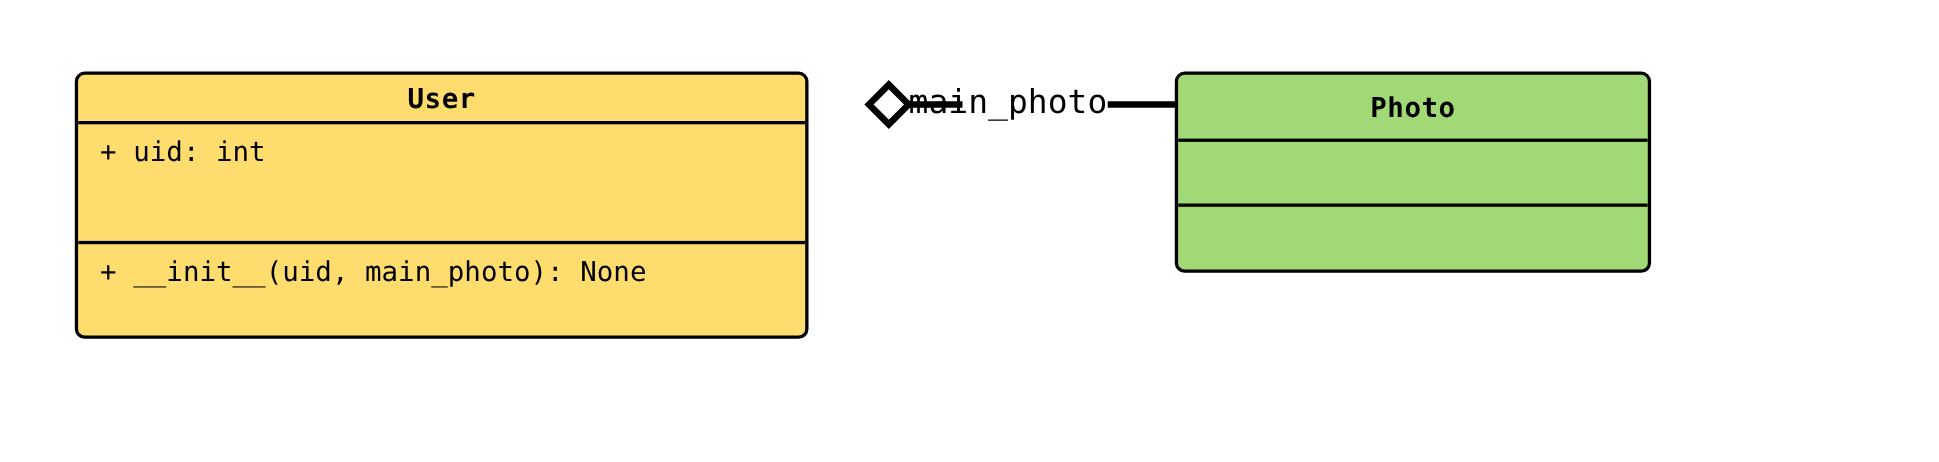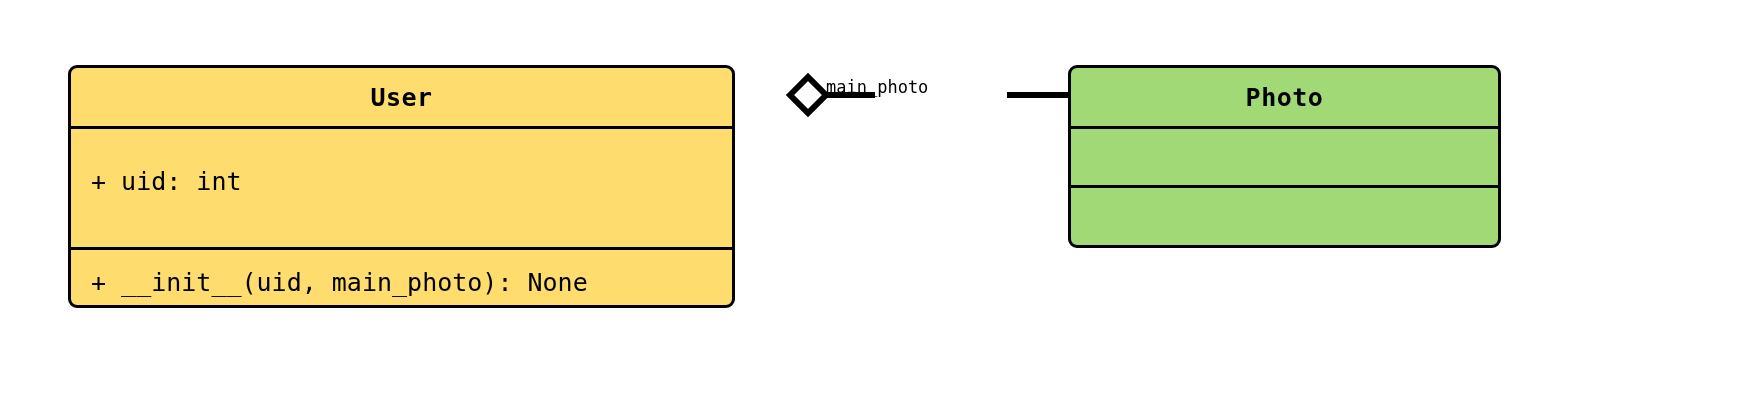--- a/index.html
+++ b/index.html
@@ -47,22 +47,22 @@
     justify-content: center;
     font-weight: bold;
     font-size: 25px;
     letter-spacing: 0.5px;
     color: #000000;
   }
 
   .uml-members {
     padding: 10px 16px 10px 20px;
     display: flex;
-    flex-direction: column;
-    justify-content: center;
+    flex-direction: row;
+    justify-content: flex-start;
   }
 
   .uml-member-line {
     font-size: 25px;
     line-height: 1.22;
     color: #000000;
     white-space: pre;
   }
 
   .uml-member-line b {
@@ -70,23 +70,23 @@
   }
 
   
   #class-user {
     left: 68px;
     top: 65px;
     width: 667px;
     height: 243px;
     background: #ffdc6e;
   }
-  #class-user .comp-title   { height: 58px; border-radius: 17px; }
+  #class-user .comp-title   { height: 42px; border-radius: 17px; }
   #class-user .comp-attrs   { height: 109px; }
-  #class-user .comp-methods { height: 70px; margin-top: 12px; }
+  #class-user .comp-methods { height: 70px; }
 
   
   #class-photo {
     left: 1068px;
     top: 65px;
     width: 433px;
     height: 183px;
     background: #a2d977;
   }
   #class-photo .comp-title  { height: 58px; }
@@ -99,21 +99,21 @@
     left: 735px;
     top: 60px;
     width: 340px;
     height: 72px;
   }
 
   #association-label {
     position: absolute;
     left: 826px;
     top: 79px;
-    font-size: 17px;
+    font-size: 30px;
     line-height: 1;
     color: #000000;
     white-space: pre;
   }
 </style>
 </head>
 <body>
 
 <div id="diagram-canvas">
 

